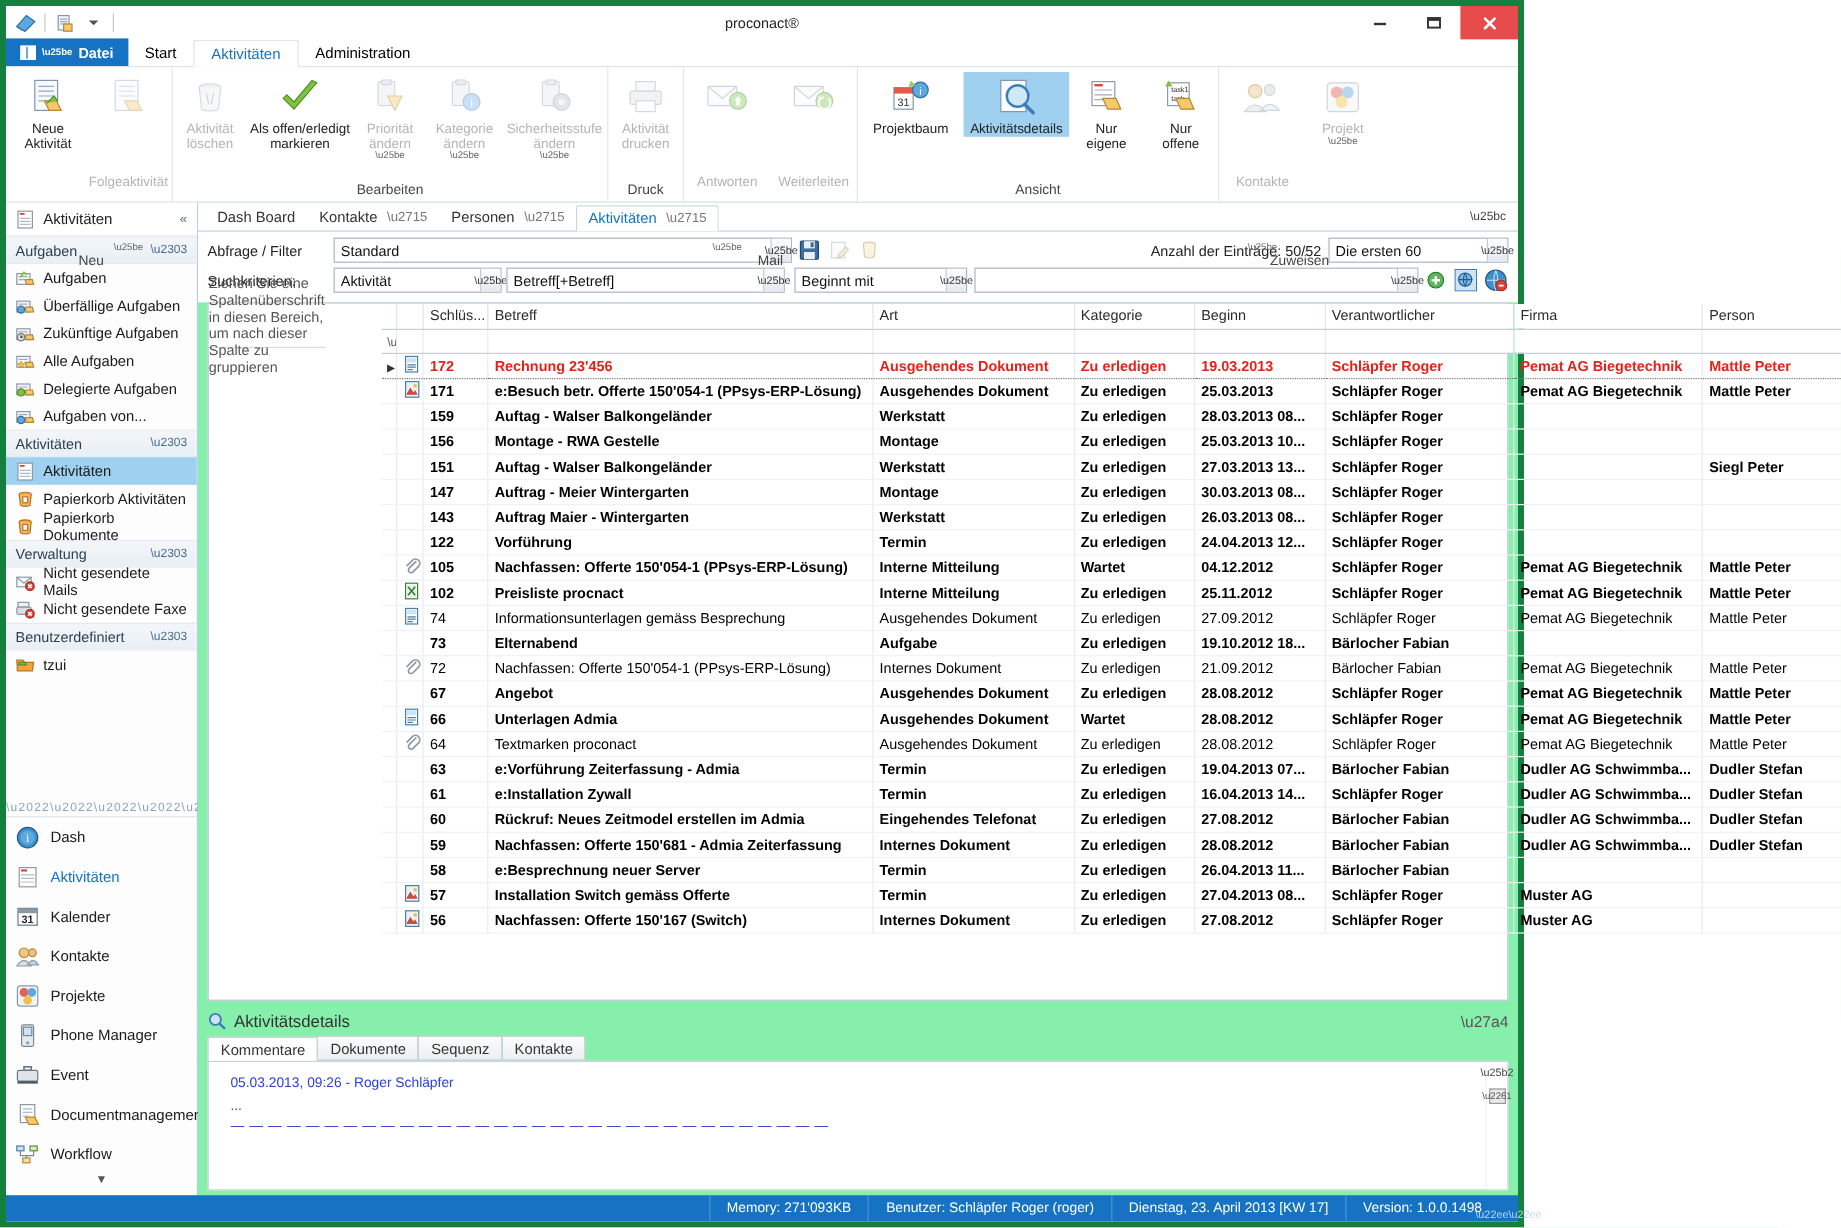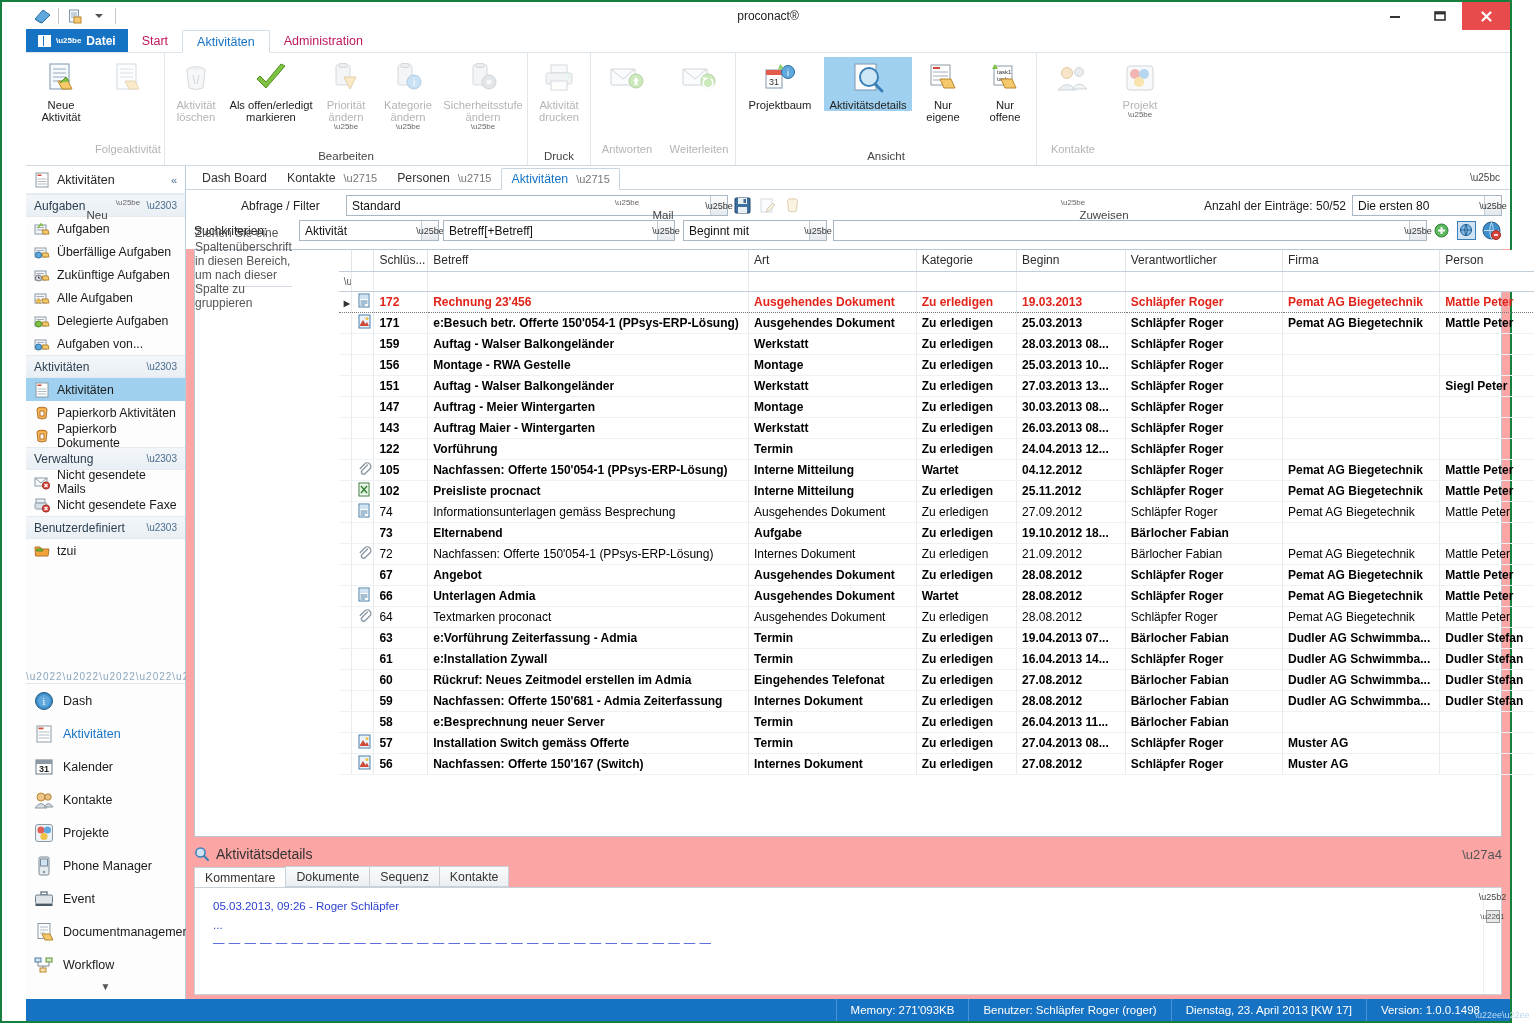--- a/index.html
+++ b/index.html
@@ -5,27 +5,26 @@
   * { box-sizing: border-box; }
   html, body {
     margin: 0; padding: 0;
     width: 1534px; height: 1023px;
     overflow: hidden;
     font-family: "Liberation Sans", sans-serif;
     font-size: 12px;
     background: #ffffff;
   }
   #app {
-    width: 1512px; height: 1023px;
+    width: 1270px; height: 1023px;
     position: relative;
     background: #ffffff;
-    border: 2px solid #15803d;
+    border: 5px solid #15803d;
     display: flex;
     flex-direction: column;
-    padding-left: 24px;
   }
 
   
   .titlebar {
     height: 28px;
     background: #ffffff;
     display: flex;
     align-items: center;
     position: relative;
     flex: 0 0 28px;
@@ -69,21 +68,21 @@
     border: 1px solid #fff; background: #fff;
     position: relative;
   }
   .file-glyph::after {
     content: ""; position: absolute; left: 4px; top: 0; bottom: 0;
     width: 1px; background: #1673c4;
   }
   .rtab {
     height: 23px; padding: 0 14px;
     display: flex; align-items: center;
-    font-size: 12.5px; color: #be185d;
+    font-size: 12.5px; color: #000000;
   }
   .rtab.active {
     background: #fff; color: #1673c4;
     border: 1px solid #d3dde6; border-bottom: 1px solid #fff;
     border-radius: 2px 2px 0 0;
     margin-bottom: -1px;
   }
 
   
   .ribbon {
@@ -155,21 +154,21 @@
   .sb-item.active { background: #9fd0f0; }
   .sb-dots { text-align: center; color: #8aa6bd; font-size: 10px; letter-spacing: 1px; height: 12px; }
   .sb-nav { border-top: 1px solid #dfe7ee; }
   .sb-nav .sb-item { height: 33px; font-size: 12.5px; gap: 9px; }
   .sb-nav .sb-item.link { color: #1673c4; }
   .sb-more { text-align: center; color: #555; font-size: 10px; height: 18px; }
   .ico16 { width: 16px; height: 16px; flex: 0 0 16px; display: inline-block; position: relative; }
   .ico20 { width: 20px; height: 20px; flex: 0 0 20px; display: inline-block; position: relative; }
 
   
-  .content { flex: 1; display: flex; flex-direction: column; min-width: 0; min-height: 0; background: #fca5a5; }
+  .content { flex: 1; display: flex; flex-direction: column; min-width: 0; min-height: 0; background: #86efac; }
 
   .doc-tabs {
     height: 24px; flex: 0 0 24px;
     display: flex; align-items: flex-end;
     border-bottom: 1px solid #c9d6e0;
     background: #fff; position: relative;
     padding-left: 6px;
   }
   .dtab {
     height: 22px; padding: 0 9px;
@@ -870,21 +869,21 @@
         </div>
         <div class="dtab active">
           <span>Aktivitäten</span>
           <span class="x">\u2715</span>
         </div>
         <div class="dtabs-caret">\u25bc</div>
       </div>
 
       <div class="filterbar">
         <div class="frow">
-          <div class="flabel" style="width:105px;margin-left:47px;">Abfrage / Filter</div>
+          <div class="flabel" style="width:105px;">Abfrage / Filter</div>
           <div class="combo" style="width:382px;">
             <span class="val">Standard</span>
             <span class="arr flat">\u25be</span>
           </div>
           <div class="ibtn">
             <svg width="17" height="17" viewBox="0 0 17 17">
                 <rect x="1" y="1" width="15" height="15" rx="1" fill="#3d6fa0" stroke="#22466b"></rect>
                 <rect x="4" y="1" width="9" height="6" fill="#e9eef3"></rect>
                 <rect x="4" y="10" width="9" height="6" fill="#e9eef3"></rect>
                 <rect x="9.5" y="2" width="2.5" height="4" fill="#44688f"></rect>
@@ -900,21 +899,21 @@
             <svg width="17" height="17" viewBox="0 0 17 17" opacity="0.4">
                 <ellipse cx="8.5" cy="3.5" rx="5" ry="1.8" fill="#f0d39c" stroke="#a8883f"></ellipse>
                 <path d="M3.5 3.5 L4.5 14 Q8.5 16 12.5 14 L13.5 3.5" fill="#f6e3b9" stroke="#a8883f"></path>
               </svg>
           </div>
           <div class="entries">
             <span>Anzahl der Einträge:</span>
             <span>50/52</span>
           </div>
           <div class="combo" style="width:150px;">
-            <span class="val">Die ersten 80</span>
+            <span class="val">Die ersten 60</span>
             <span class="arr">\u25be</span>
           </div>
         </div>
         <div class="frow">
           <div class="flabel" style="width:105px;">Suchkriterien:</div>
           <div class="combo" style="width:140px;">
             <span class="val">Aktivität</span>
             <span class="arr">\u25be</span>
           </div>
           <div class="combo" style="width:232px;margin-left:4px;">

